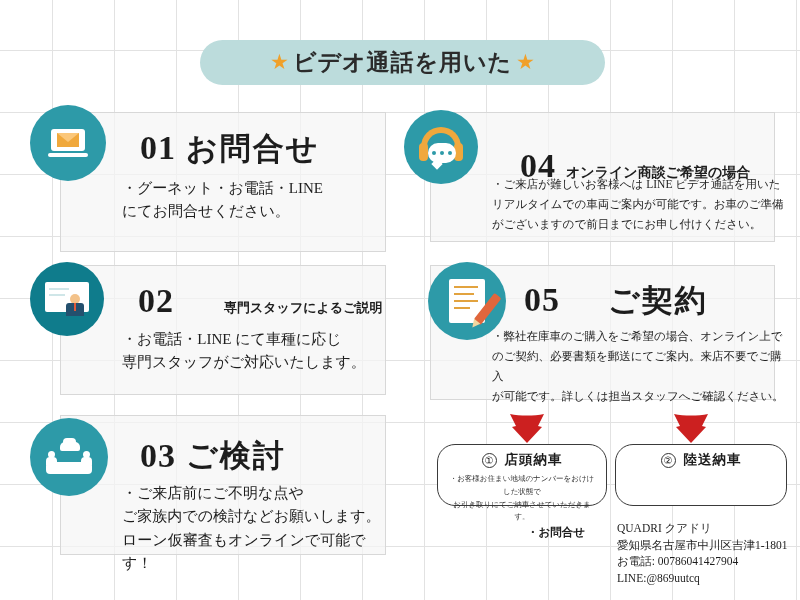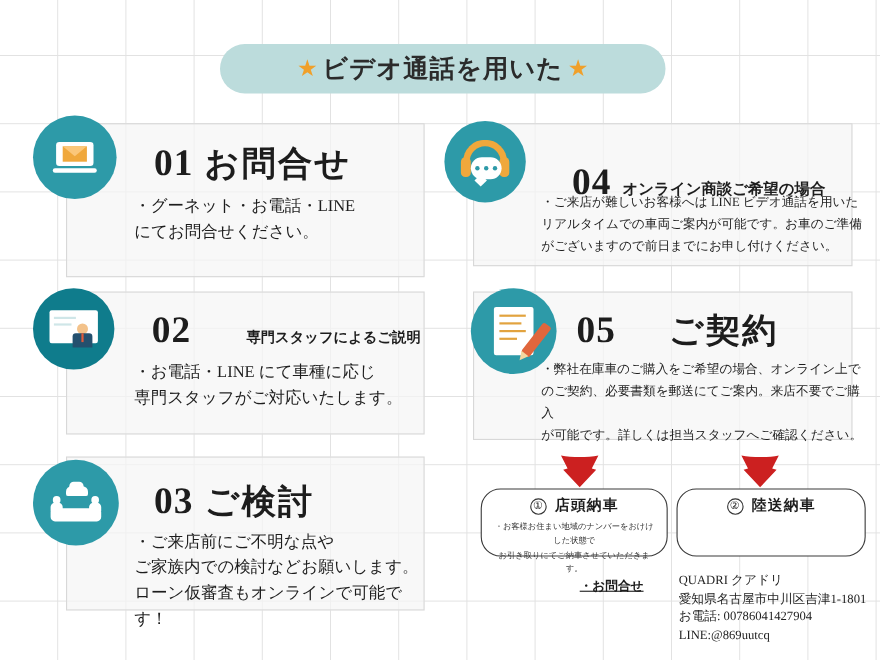--- a/index.html
+++ b/index.html
@@ -121,21 +121,21 @@
     font-size:10px;display:flex;align-items:center;justify-content:center;color:#222;
   }
   .deltitle { font-size:13.5px; font-weight:bold; color:#1d1d1d; letter-spacing:1px;}
   .deltext { font-size:7.5px; color:#333; line-height:1.7; text-align:center; margin-top:4px;}
 
   .arrow { position:absolute; width:38px; height:34px; }
   .arrow svg { display:block; }
 
   
   #contact { position:absolute; left:617px; top:520px; font-size:11.5px; line-height:1.45; color:#1d1d1d; }
-  #inquiry { position:absolute; left:527px; top:525px; font-size:11.5px; font-weight:bold; color:#1d1d1d;text-decoration:underline;}
+  #inquiry { position:absolute; left:527px; top:525px; font-size:11.5px; font-weight:bold; color:#1d1d1d;}
 </style>
 </head>
 <body>
 
 <div id="page">
 
   <div id="banner">
     <span class="star">★</span>
     <span class="btitle">ビデオ通話を用いた</span>
     <span class="star">★</span>

